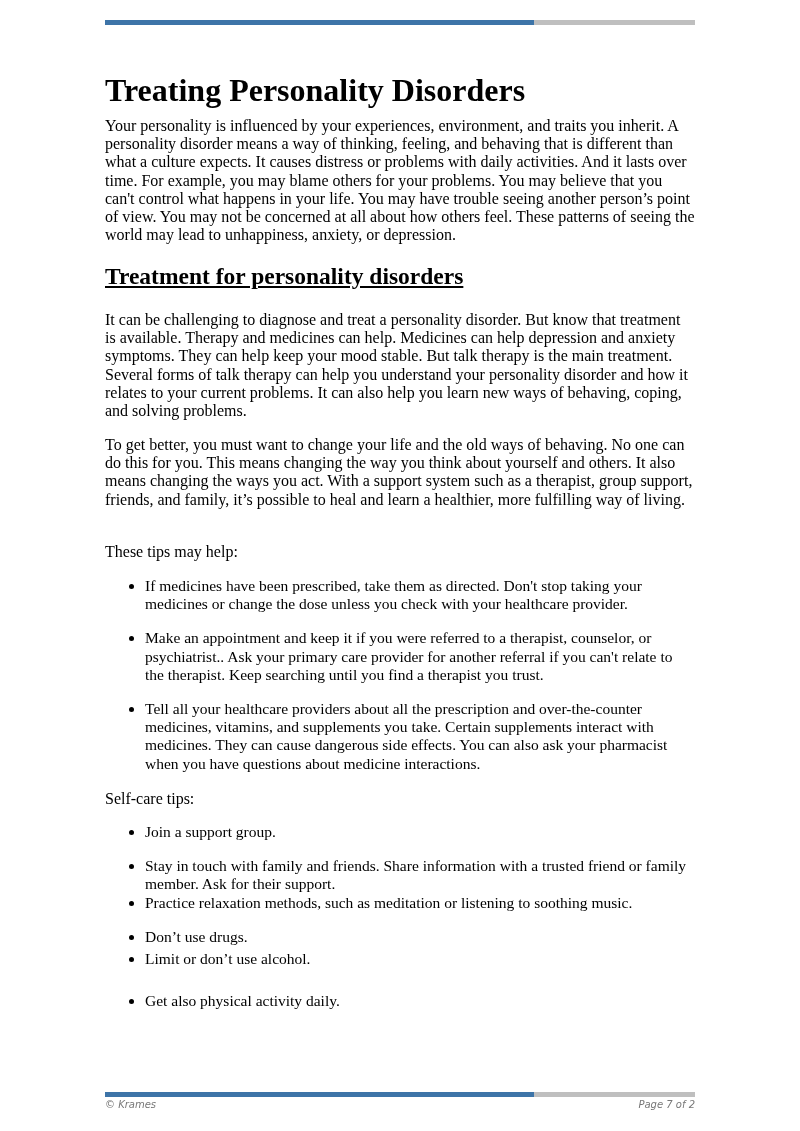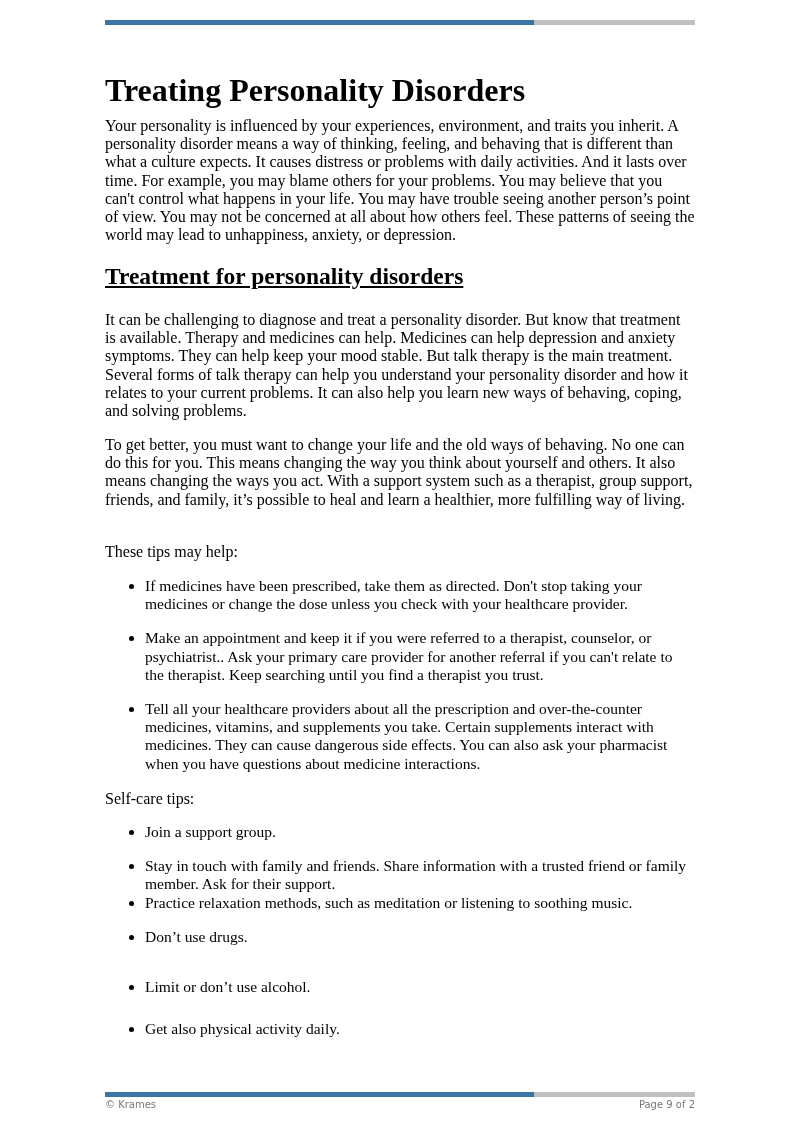--- a/index.html
+++ b/index.html
@@ -21,21 +21,21 @@
     .p { font-size: 16px; line-height: 18.2px; }
     h2 { font-size: 23.5px; font-weight: bold; line-height: 28px; white-space: nowrap; text-decoration: underline; }
     ul.list { list-style: none; padding: 0; margin: 0; }
     ul.list li { position: relative; padding-left: 40px; font-size: 15.5px; line-height: 18.2px; }
     ul.list li .bullet {
       position: absolute; left: 24px; top: 7px; width: 5px; height: 5px;
       border-radius: 50%; background: #000;
     }
     .footer {
       position: absolute; top: 1099px; left: 105px; width: 590px;
-      font-family: "DejaVu Sans", sans-serif; font-size: 10px; 
+      font-family: "DejaVu Sans", sans-serif; font-size: 10px; font-style: italic;
       color: #777; display: flex; justify-content: space-between;
     }
   </style>
 </head>
 <body>
 
 <div class="bar top">
   <div class="blue" style="background:#3d74a8"></div>
   <div class="gray" style="background:#bfbfbf"></div>
 </div>
@@ -76,21 +76,21 @@
       <span>Join a support group.</span>
     </li>
     <li style="">
       <span class="bullet"></span>
       <span>Stay in touch with family and friends. Share information with a trusted friend or family member. Ask for their support.</span>
     </li>
     <li style="margin-bottom:16px">
       <span class="bullet"></span>
       <span>Practice relaxation methods, such as meditation or listening to soothing music.</span>
     </li>
-    <li style="margin-bottom:32px">
+    <li style="margin-bottom:4px">
       <span class="bullet"></span>
       <span>Don’t use drugs.</span>
     </li>
     <li style="margin-bottom:24px">
       <span class="bullet"></span>
       <span>Limit or don’t use alcohol.</span>
     </li>
     <li>
       <span class="bullet"></span>
       <span>Get also physical activity daily.</span>
@@ -98,14 +98,14 @@
   </ul>
 </div>
 
 <div class="bar bottom">
   <div class="blue" style="background:#3d74a8"></div>
   <div class="gray" style="background:#bfbfbf"></div>
 </div>
 
 <div class="footer">
   <span>© Krames</span>
-  <span>Page 9 of 2</span>
+  <span>Page 7 of 2</span>
 </div>
 
 </body></html>

